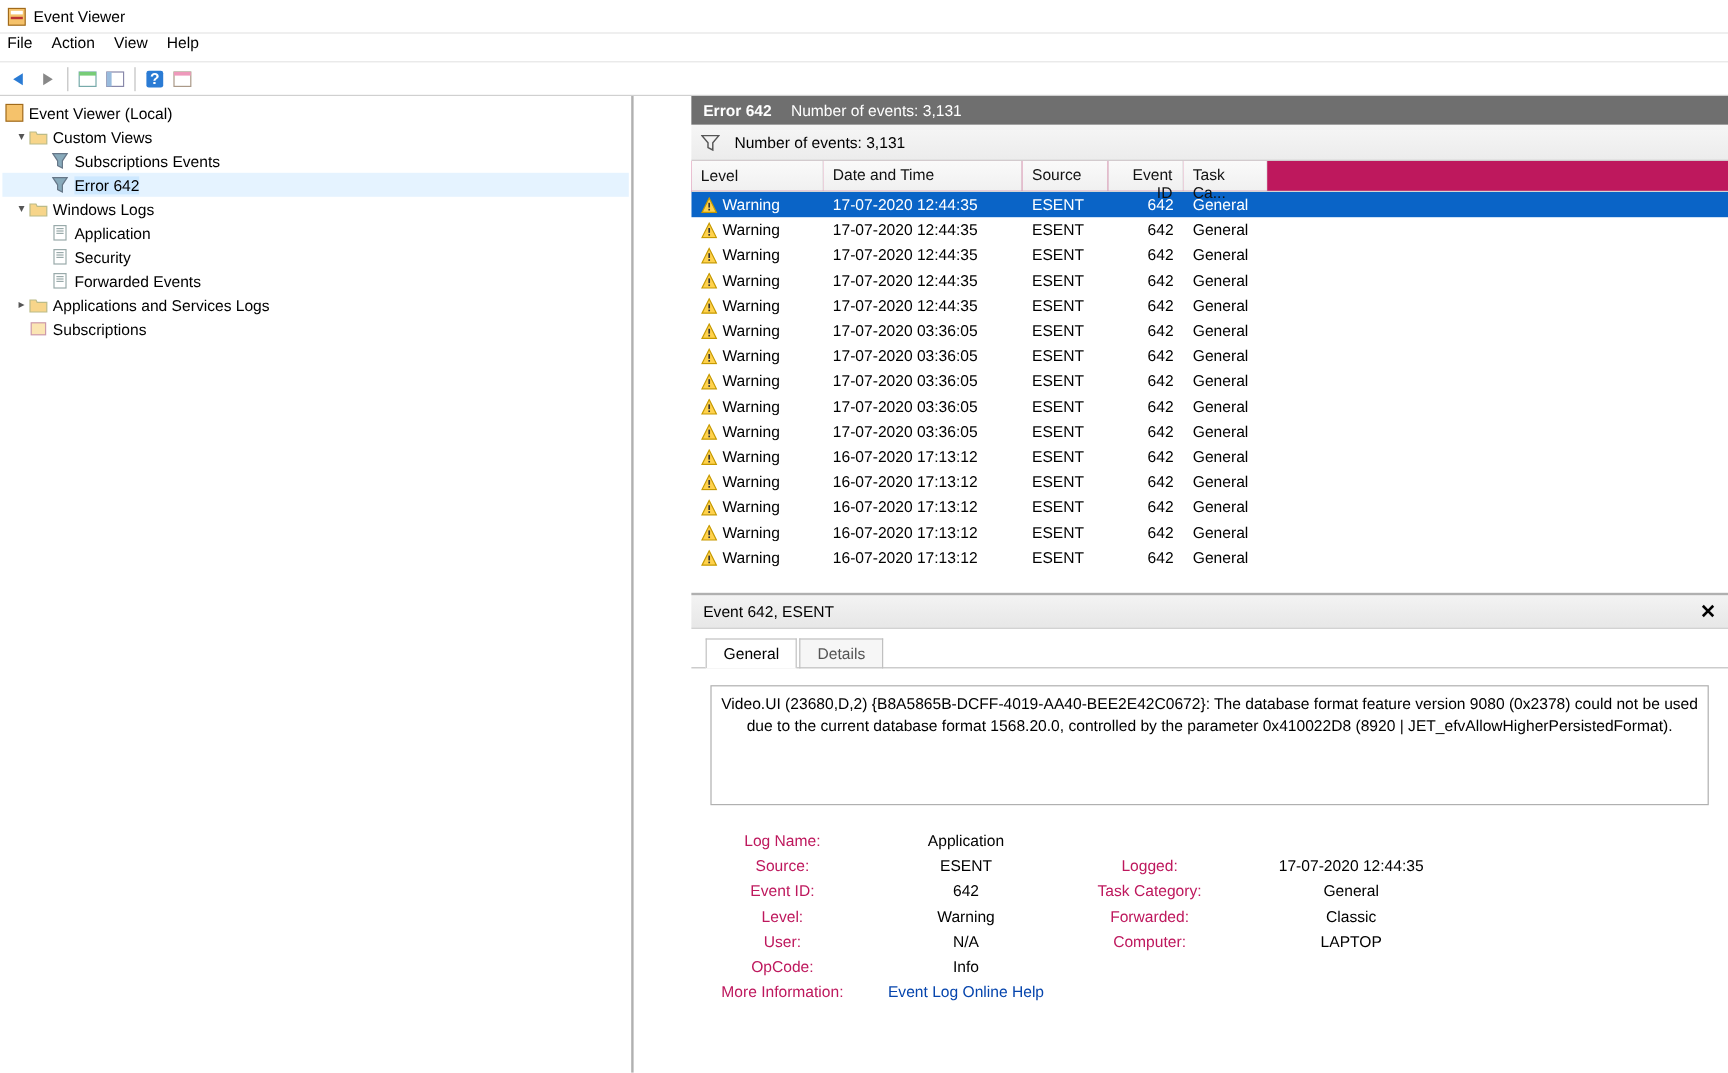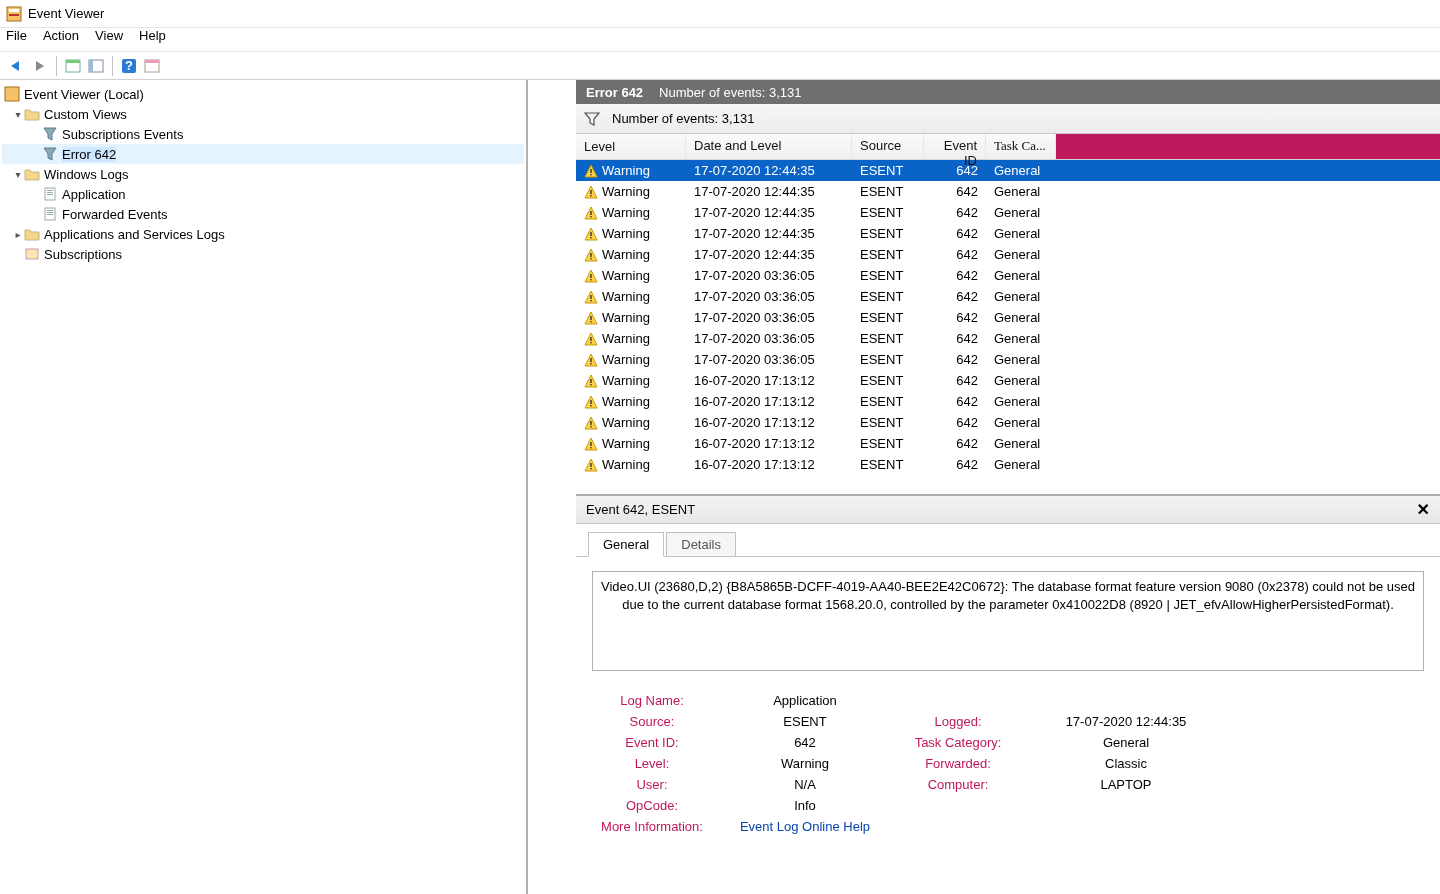--- a/index.html
+++ b/index.html
@@ -36,21 +36,21 @@
 .grid-head { display: flex; height: 26px; border-bottom: 1px solid #d4d4d4; position: sticky; top: 0; background: #be185d; }
 .grid-head .col { padding: 4px 8px; border-right: 1px solid #e8e8e8; color: #111; background: linear-gradient(#fafafa,#f0f0f0); }
 .grid-row { display: flex; height: 21px; align-items: center; }
 .grid-row.selected { background: #0a64c7; color: #fff; }
 .grid-row .cell { padding: 0 8px; overflow: hidden; white-space: nowrap; }
 .c-level { width: 110px; display: flex; align-items: center; gap: 4px; }
 .c-date  { width: 166px; }
 .c-src   { width: 72px; }
 .c-id    { width: 62px; text-align: right; }
 .c-cat   { width: 60px; }
-.col.c-level{width:110px;} .col.c-date{width:166px;} .col.c-src{width:72px;} .col.c-id{width:62px; text-align:right;} .col.c-cat{width:70px;font-family:Liberation Serif, serif;}
+.col.c-level{width:110px;} .col.c-date{width:166px;} .col.c-src{width:72px;} .col.c-id{width:62px; text-align:right;} .col.c-cat{width:70px;}
 
 .detail-pane { height: 398px; display: flex; flex-direction: column; text-align: center; }
 .detail-head { background: linear-gradient(#f3f3f3,#e7e7e7); border-bottom: 1px solid #c8c8c8; height: 28px; display: flex; align-items: center; justify-content: space-between; padding: 0 10px; }
 .detail-head .x { font-weight: bold; font-size: 16px; cursor: default; }
 
 .tabs { display: flex; padding: 8px 12px 0 12px; }
 .tab { padding: 4px 14px; border: 1px solid #c0c0c0; border-bottom: none; margin-right: 2px; background: #f6f6f6; color: #555; }
 .tab.active { background: #fff; color: #000; border-bottom: 1px solid #fff; position: relative; z-index: 2; }
 
 .tab-panel { border-top: 1px solid #c0c0c0; margin-top: -1px; padding: 14px 16px; flex: 1; overflow: auto; }
@@ -184,20 +184,31 @@
         </div>
         <div class="tree-row" style="padding-left: 40px;">
           <span class="ticon">
             <svg width="14" height="14">
               <rect x="2" y="1" width="10" height="12" fill="#fff" stroke="#9aa"></rect>
               <rect x="4" y="3" width="6" height="1" fill="#9aa"></rect>
               <rect x="4" y="5" width="6" height="1" fill="#9aa"></rect>
               <rect x="4" y="7" width="6" height="1" fill="#9aa"></rect>
             </svg>
           </span>
+          <span class="lbl">Security</span>
+        </div>
+        <div class="tree-row" style="padding-left: 40px;">
+          <span class="ticon">
+            <svg width="14" height="14">
+              <rect x="2" y="1" width="10" height="12" fill="#fff" stroke="#9aa"></rect>
+              <rect x="4" y="3" width="6" height="1" fill="#9aa"></rect>
+              <rect x="4" y="5" width="6" height="1" fill="#9aa"></rect>
+              <rect x="4" y="7" width="6" height="1" fill="#9aa"></rect>
+            </svg>
+          </span>
           <span class="lbl">Forwarded Events</span>
         </div>
       </div>
 
     <div class="tree-row" style="padding-left:10px">
       <span class="exp">▸</span>
       <span class="ticon">
           <svg width="16" height="14">
             <path d="M1 3h5l1 2h8v8H1z" fill="#f7d58a" stroke="#bb8"></path>
           </svg>
@@ -227,21 +238,21 @@
             <path d="M1 1h14L10 7v6L6 11V7z" fill="none" stroke="#555" stroke-width="1.2"></path>
           </svg>
         </span>
       <span>Number of events: 3,131</span>
     </div>
 
     <div class="grid-wrap">
       <div class="grid-scroll">
         <div class="grid-head">
           <div class="col c-level">Level</div>
-          <div class="col c-date">Date and Level</div>
+          <div class="col c-date">Date and Time</div>
           <div class="col c-src">Source</div>
           <div class="col c-id">Event ID</div>
           <div class="col c-cat">Task Ca...</div>
         </div>
         <div id="rows">
             <div class="grid-row selected">
               <div class="cell c-level">
                 <span>
                   <svg width="14" height="14">
                     <path d="M7 1 L13 13 H1 Z" fill="#ffd24d" stroke="#c79a00"></path>

